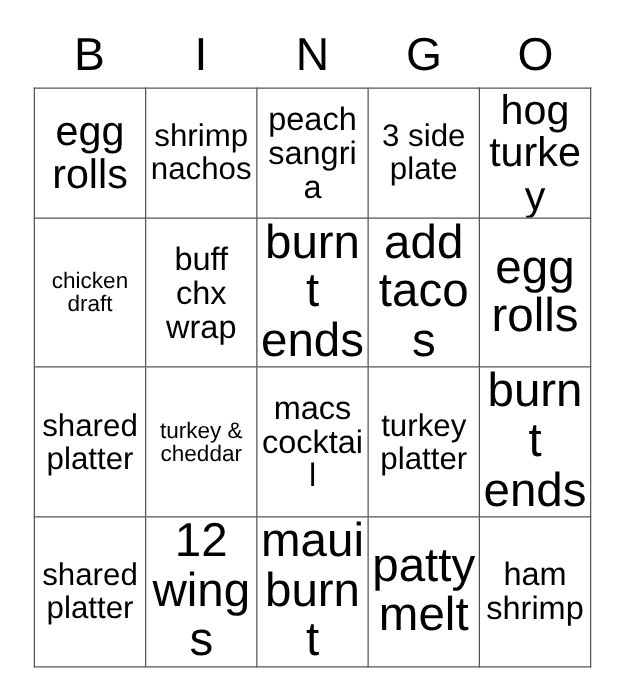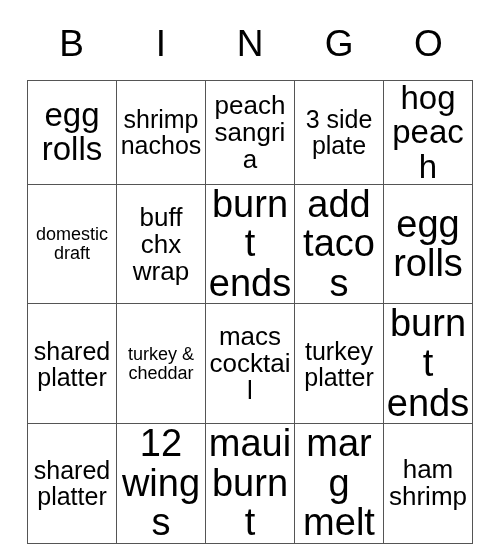--- a/index.html
+++ b/index.html
@@ -38,21 +38,20 @@
     font-weight: 400;
     letter-spacing: 0;
   }
 
   
   #grid {
     width: 446px;
     border-collapse: collapse;
     table-layout: fixed;
     border: 1.5px solid #555555;
-    margin-top: 10px;
   }
   #grid td {
     border: 1.5px solid #555555;
     width: 20%;
     height: 89px;
     padding: 0 2px;
     text-align: center;
     vertical-align: middle;
     overflow: hidden;
   }
@@ -92,26 +91,26 @@
         <td>
             <span class="cell-text fs-md">shrimp nachos</span>
           </td>
         <td>
             <span class="cell-text fs-sm">peach sangria</span>
           </td>
         <td>
             <span class="cell-text fs-md">3 side plate</span>
           </td>
         <td>
-            <span class="cell-text fs-xl">hog peach</span>
+            <span class="cell-text fs-xl">hog turkey</span>
           </td>
       </tr>
       <tr>
         <td>
-            <span class="cell-text fs-xs">domestic draft</span>
+            <span class="cell-text fs-xs">chicken draft</span>
           </td>
         <td>
             <span class="cell-text fs-sm">buff chx wrap</span>
           </td>
         <td>
             <span class="cell-text fs-lg">burnt ends</span>
           </td>
         <td>
             <span class="cell-text fs-lg">add tacos</span>
           </td>
@@ -140,21 +139,21 @@
         <td>
             <span class="cell-text fs-md">shared platter</span>
           </td>
         <td>
             <span class="cell-text fs-lg">12 wings</span>
           </td>
         <td>
             <span class="cell-text fs-lg">maui burnt</span>
           </td>
         <td>
-            <span class="cell-text fs-lg">marg melt</span>
+            <span class="cell-text fs-lg">patty melt</span>
           </td>
         <td>
             <span class="cell-text fs-sm">ham shrimp</span>
           </td>
       </tr>
     </tbody>
   </table>
 
 </div>
 

